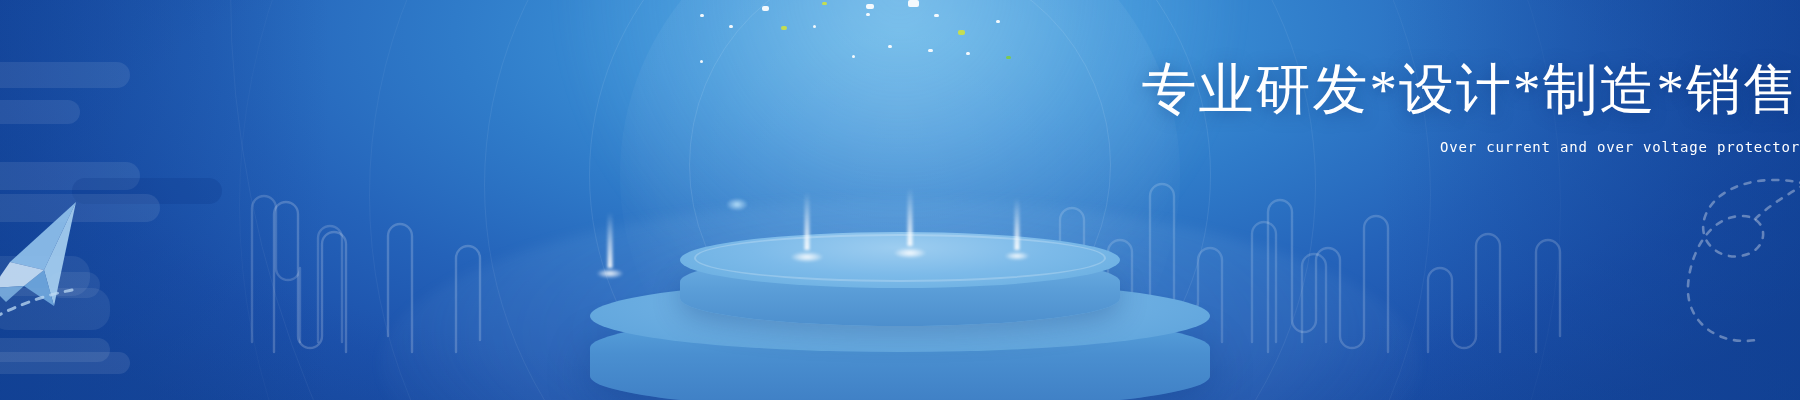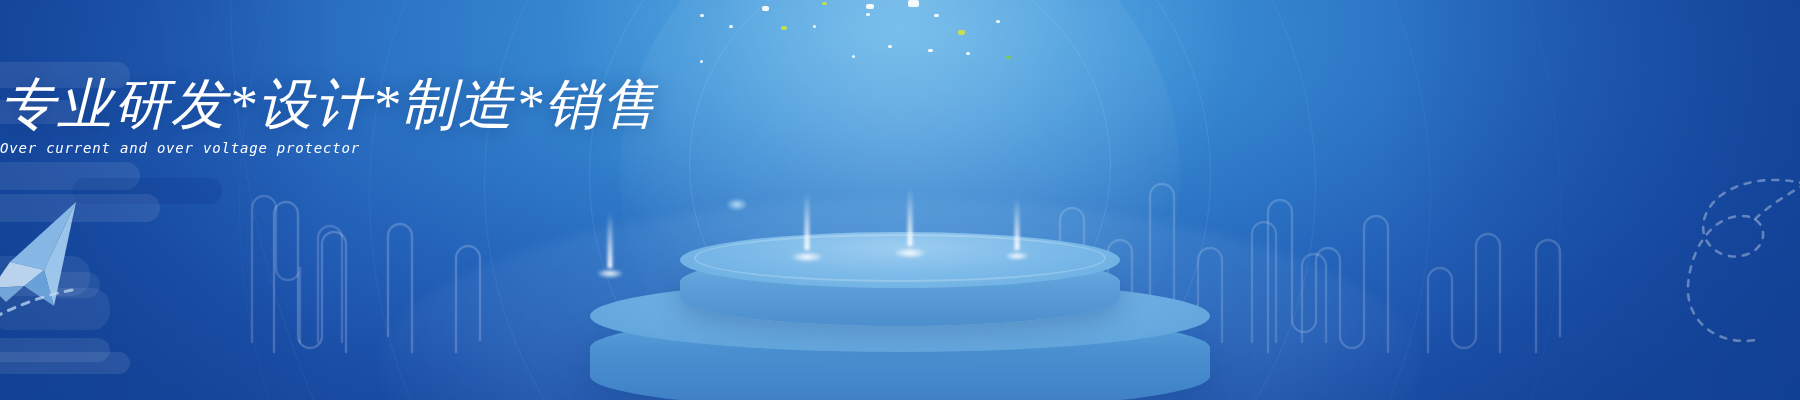--- a/index.html
+++ b/index.html
@@ -99,24 +99,23 @@
     transform: translateX(-50%);
     border-radius: 50%;
     background: radial-gradient(ellipse, rgba(255,255,255,0.95) 0%, rgba(255,255,255,0.45) 45%, rgba(255,255,255,0) 75%);
     filter: blur(1.6px);
   }
   
   .text-stack {
     position: absolute;
     left: 0;
     right: 0;
-    top: 74px;
-    text-align: left;
+    top: 59px;
+    text-align: right;
     z-index: 40;
-    font-style: italic;
   }
   .title-main {
     font-family: "Liberation Serif", "DejaVu Serif", serif;
     font-size: 55px;
     line-height: 1.14;
     color: #ffffff;
     letter-spacing: 2px;
     text-shadow: 0 2px 16px rgba(10,50,120,0.50);
     white-space: nowrap;
   }
@@ -135,21 +134,21 @@
     letter-spacing: 2px;
     margin-top: 26px;
     text-shadow: 0 2px 14px rgba(10,50,120,0.45);
     white-space: nowrap;
   }
   .title-sub-en {
     font-family: "DejaVu Sans Mono", "Liberation Mono", monospace;
     font-size: 14px;
     color: #ffffff;
     letter-spacing: 0.8px;
-    margin-top: 3px;
+    margin-top: 17px;
     white-space: nowrap;
   }
 </style>
 </head>
 <body>
 
 <div id="banner">
 
   <div class="bg-base"></div>
 

